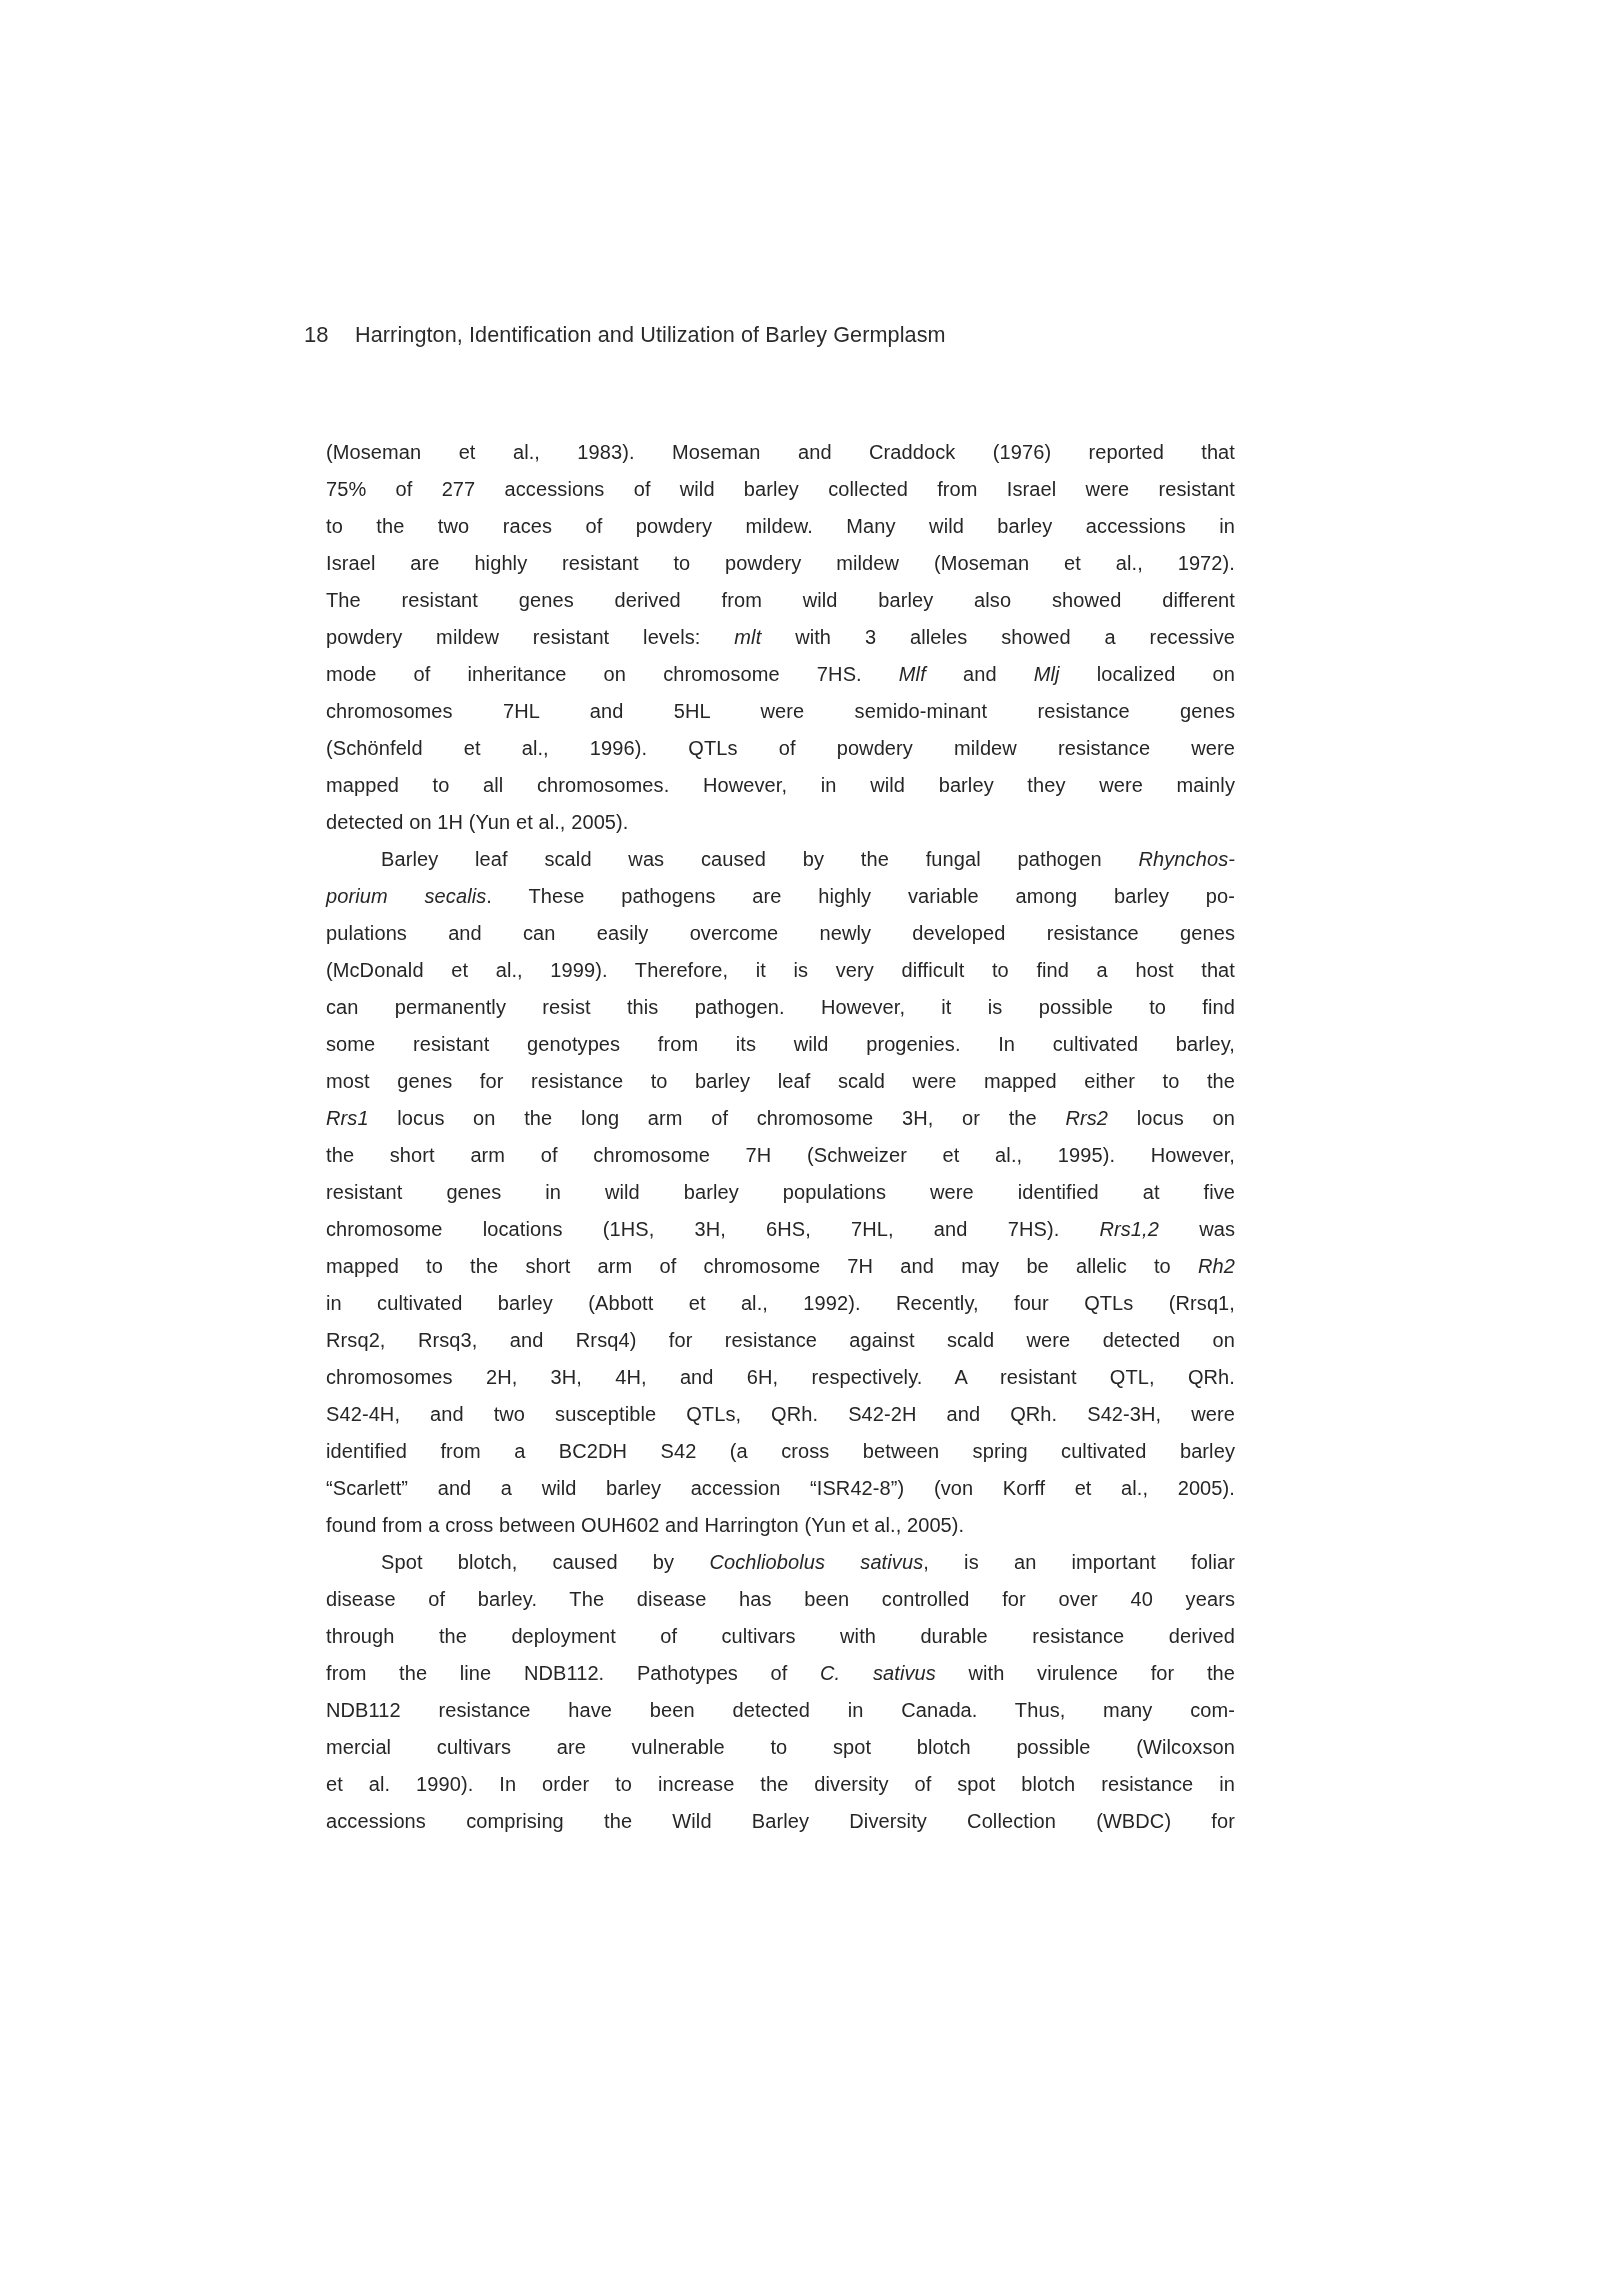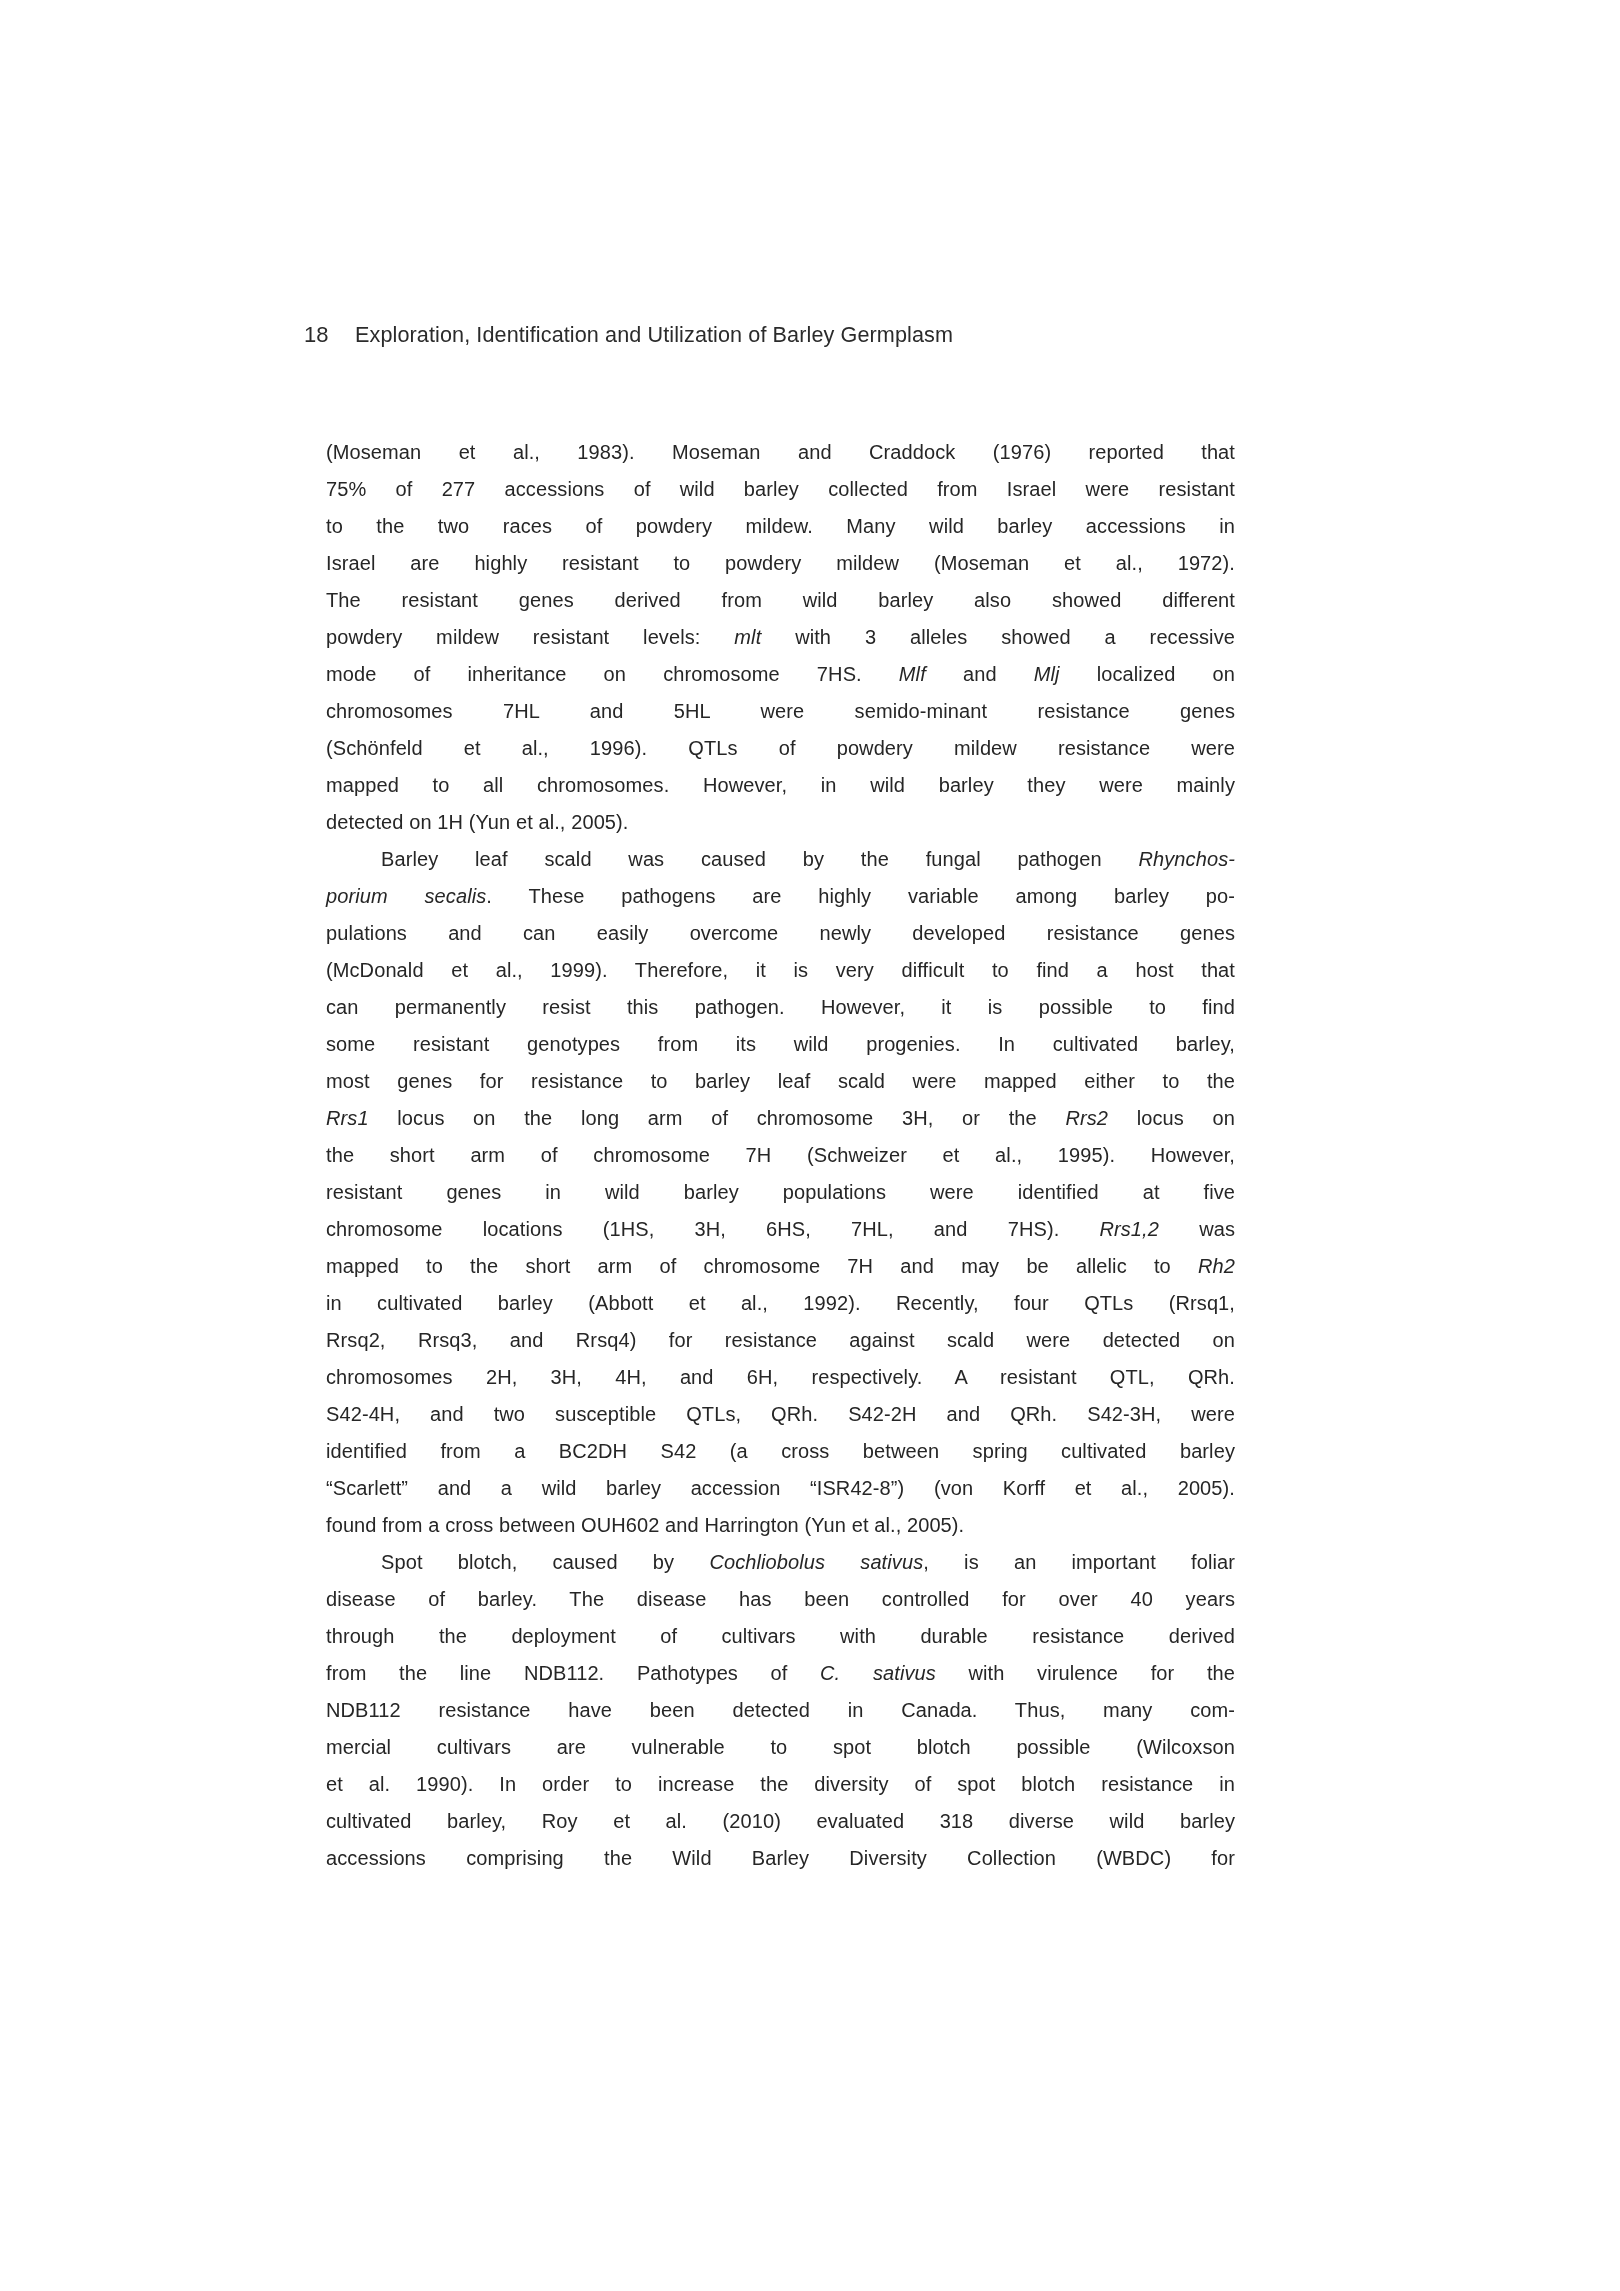--- a/index.html
+++ b/index.html
@@ -21,21 +21,21 @@
   .para { margin: 0; text-indent: 0; hyphens: manual; }
   .line { display: block; text-align: justify; text-align-last: justify; white-space: nowrap; overflow: visible; }
   .line.last { text-align-last: left; }
   i { font-style: italic; margin-top: 12px; }
 </style>
 </head>
 <body>
 
 <div class="page">
   <div class="running-head">
-    <span class="page-number">18</span><span class="book-title">Exploration, Identification and Utilization of Barley Germplasm</span>
+    <span class="page-number">18</span><span class="book-title">Harrington, Identification and Utilization of Barley Germplasm</span>
   </div>
 
   <div class="body-text">
     <div class="para">
         <span class="line">(Moseman et al., 1983). Moseman and Craddock (1976) reported that</span>
         <span class="line">75% of 277 accessions of wild barley collected from Israel were resistant</span>
         <span class="line">to the two races of powdery mildew. Many wild barley accessions in</span>
         <span class="line">Israel are highly resistant to powdery mildew (Moseman et al., 1972).</span>
         <span class="line">The resistant genes derived from wild barley also showed different</span>
         <span class="line">powdery mildew resistant levels: <i>mlt</i> with 3 alleles showed a recessive</span>
@@ -67,18 +67,17 @@
         <span class="line last">found from a cross between OUH602 and Harrington (Yun et al., 2005).</span>
       </div>
     <div class="para">
         <span class="line" style="padding-left: 55px;">Spot blotch, caused by <i>Cochliobolus sativus</i>, is an important foliar</span>
         <span class="line">disease of barley. The disease has been controlled for over 40 years</span>
         <span class="line">through the deployment of cultivars with durable resistance derived</span>
         <span class="line">from the line NDB112. Pathotypes of <i>C. sativus</i> with virulence for the</span>
         <span class="line">NDB112 resistance have been detected in Canada. Thus, many com-</span>
         <span class="line">mercial cultivars are vulnerable to spot blotch possible (Wilcoxson</span>
         <span class="line">et al. 1990). In order to increase the diversity of spot blotch resistance in</span>
-        <span class="line">cultivated barley, Roy et al. (2010) evaluated 318 diverse wild barley</span>
         <span class="line">accessions comprising the Wild Barley Diversity Collection (WBDC) for</span>
       </div>
   </div>
 </div>
 
 
 </body></html>

